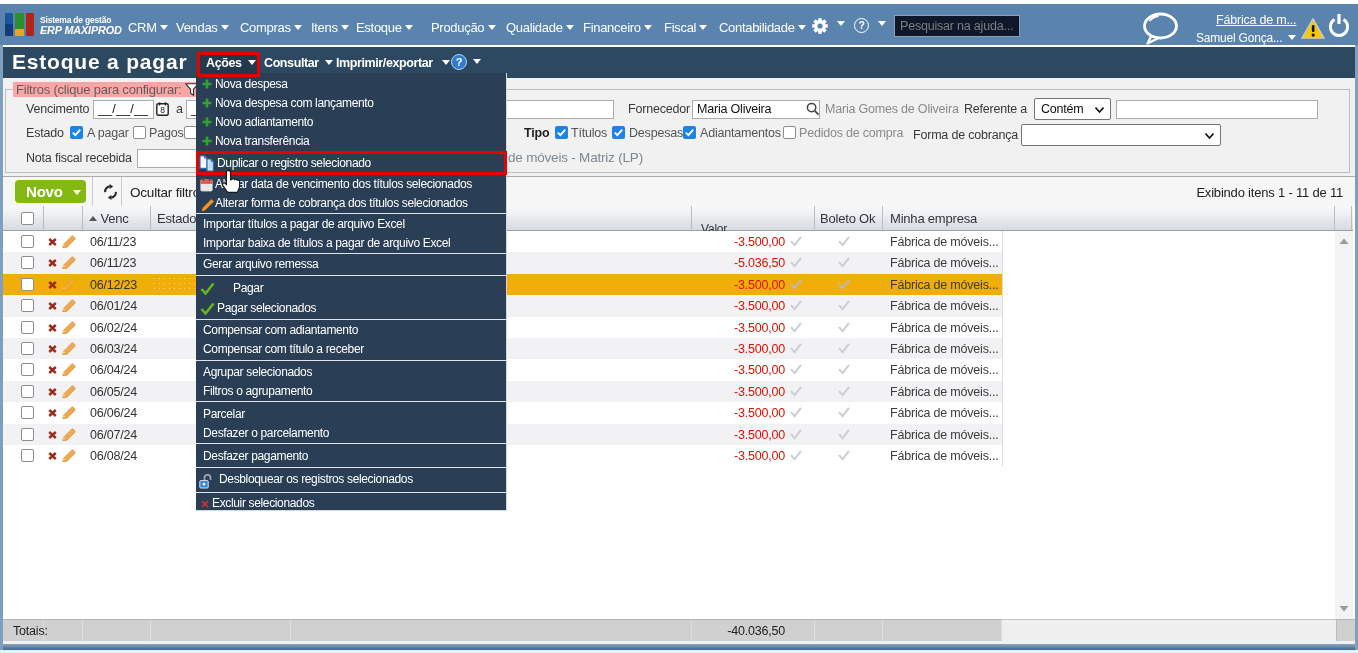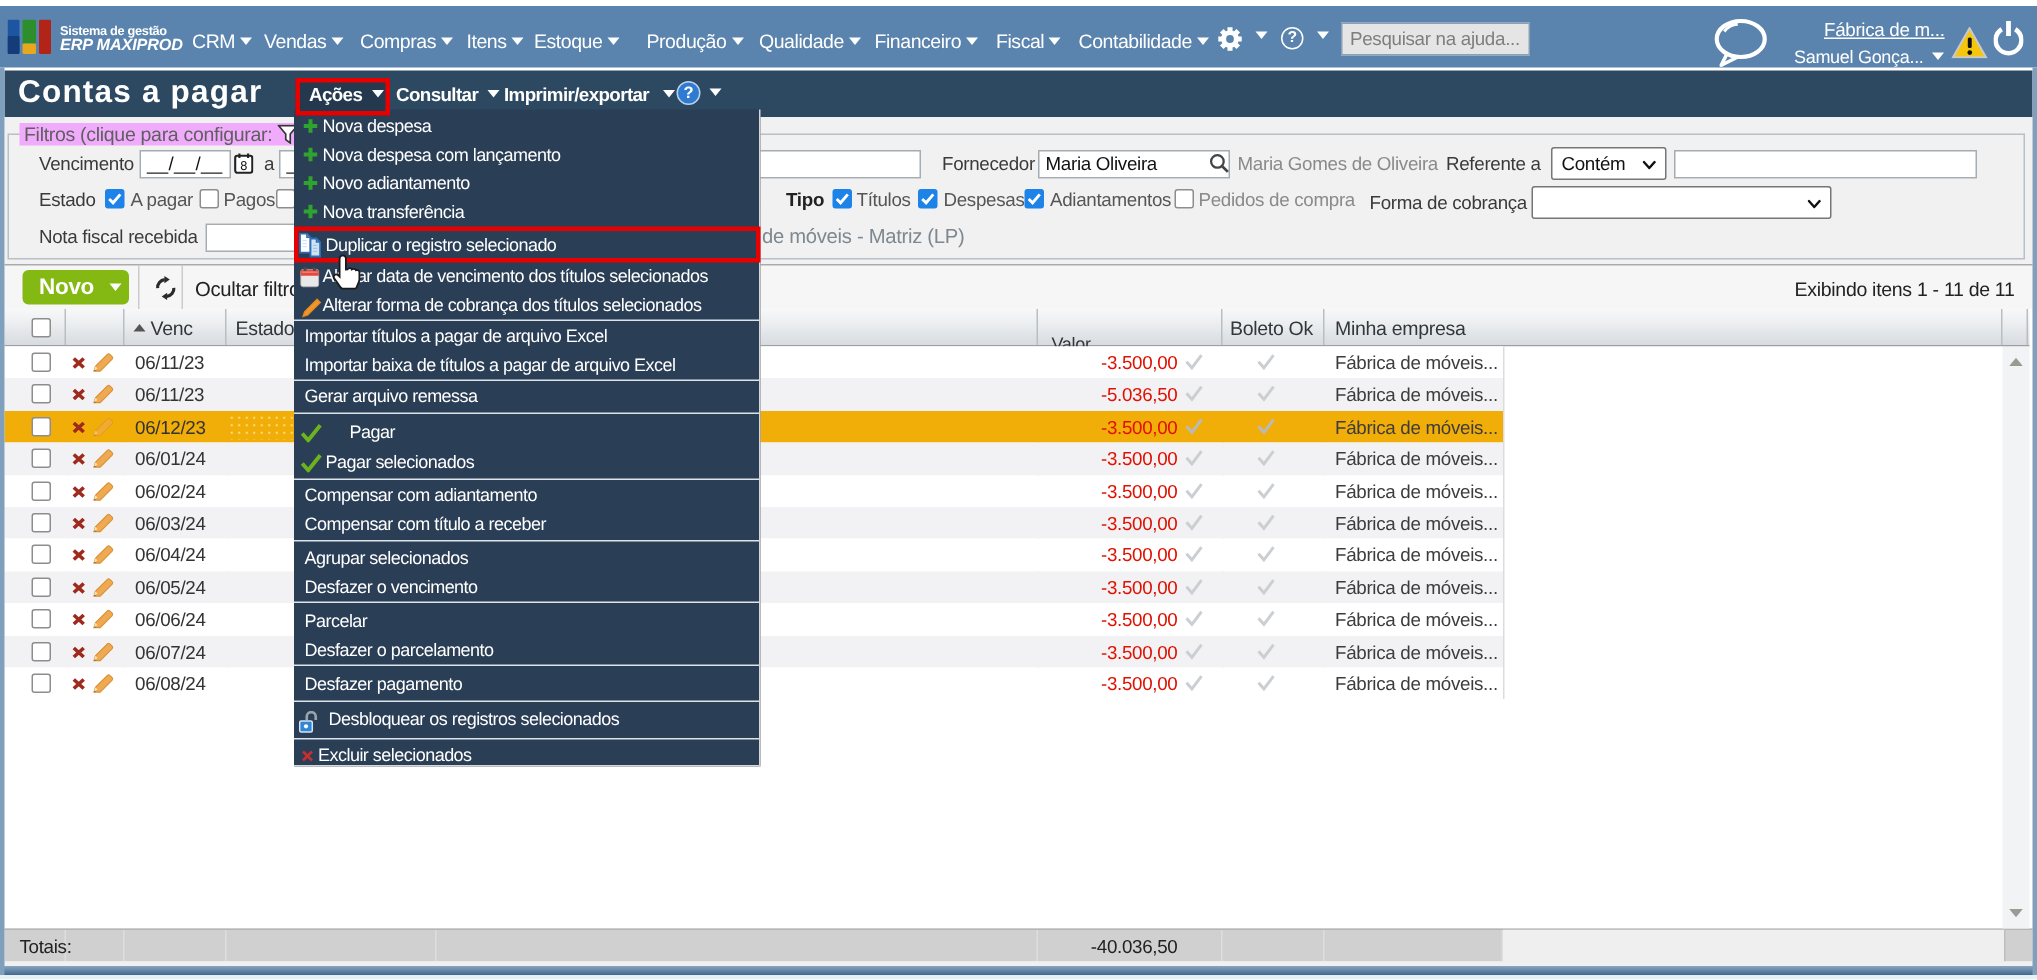--- a/index.html
+++ b/index.html
@@ -44,50 +44,50 @@
         <line x1="1.2" y1="9" x2="16.8" y2="9"></line>
         <line x1="3.5" y1="3.5" x2="14.5" y2="14.5"></line>
         <line x1="14.5" y1="3.5" x2="3.5" y2="14.5"></line>
       </g>
       <circle cx="9" cy="9" r="5.9" fill="#fff"></circle>
       <circle cx="9" cy="9" r="2.6" fill="#5a84ae"></circle>
     </svg>
   <div class="a" style="left:837px;top:13px"><span class="car"></span></div>
   <div class="a" style="left:854px;top:14px;width:15px;height:15px;border:1.5px solid #fff;border-radius:50%;color:#fff;font-size:10.5px;font-weight:bold;text-align:center;line-height:12px">?</div>
   <div class="a" style="left:878px;top:13px"><span class="car"></span></div>
-  <div class="a" style="left:894px;top:11px;width:126px;height:22px;background:#e5e5e5;border:1px solid #8aa0b5;color:#7e7e7e;font-size:12.5px;line-height:20px;padding-left:5px;white-space:nowrap;overflow:hidden">Pesquisar na ajuda...</div>
+  <div class="a" style="left:894px;top:11px;width:126px;height:22px;background:#0f172a;border:1px solid #8aa0b5;color:#7e7e7e;font-size:12.5px;line-height:20px;padding-left:5px;white-space:nowrap;overflow:hidden">Pesquisar na ajuda...</div>
   <svg class="a" style="left:1141px;top:8px" width="38" height="33" viewBox="0 0 38 33">
       <ellipse cx="19.5" cy="14" rx="16" ry="12" fill="none" stroke="#fff" stroke-width="2.8"></ellipse>
       <path d="M10 24.5 L6.5 31.5 L17.5 26" fill="none" stroke="#fff" stroke-width="2.4" stroke-linejoin="round"></path>
       <path d="M8.5 9 Q12 4.4 17.5 4.2" fill="none" stroke="#fff" stroke-width="2"></path>
     </svg>
   <div class="a" style="left:1216px;top:9px;color:#fff;font-size:12.5px;text-decoration:underline;white-space:nowrap">Fábrica de m...</div>
   <div class="a" style="left:1196px;top:27px;color:#fff;font-size:12px;white-space:nowrap">Samuel Gonça... <span class="car" style="margin-left:2px"></span></div>
   <svg class="a" style="left:1300px;top:14px" width="26" height="21" viewBox="0 0 27 24">
       <path d="M13.5 1 L26 23 L1 23 Z" fill="#f5c60a" stroke="#c9c9c9" stroke-width="1.6"></path>
       <rect x="12.2" y="8" width="3" height="8" rx="1.2" fill="#111"></rect>
       <circle cx="13.7" cy="19.5" r="1.8" fill="#111"></circle>
     </svg>
   <svg class="a" style="left:1329px;top:9px" width="20" height="27" viewBox="0 0 20 27">
       <path d="M5.5 6.5 A8.6 8.6 0 1 0 14.5 6.5" fill="none" stroke="#fff" stroke-width="3"></path>
       <line x1="10" y1="1" x2="10" y2="11" stroke="#fff" stroke-width="3.2"></line>
     </svg>
 </div>
 <div class="a" id="titlebar" style="left:3px;top:47px;width:1352px;height:31px;background:#2d4861">
-  <div class="a" style="left:9px;top:3px;color:#fff;font-size:21px;font-weight:bold;letter-spacing:0.8px">Contas a pagar</div>
+  <div class="a" style="left:9px;top:3px;color:#fff;font-size:21px;font-weight:bold;letter-spacing:0.8px">Estoque a pagar</div>
   <div class="a" style="left:194px;top:5px;width:63px;height:25px;border:3px solid #e60000;background:#24384e;z-index:60"></div>
   <div class="a" style="left:203px;top:9px;color:#fff;font-size:12.5px;letter-spacing:-0.4px;font-weight:bold;white-space:nowrap;z-index:61">Ações&nbsp; <span class="car"></span></div>
   <div class="a" style="left:261px;top:9px;color:#fff;font-size:12.5px;letter-spacing:-0.4px;font-weight:bold;white-space:nowrap">Consultar&nbsp; <span class="car"></span></div>
   <div class="a" style="left:333px;top:9px;color:#fff;font-size:12.5px;letter-spacing:-0.4px;font-weight:bold;white-space:nowrap">Imprimir/exportar&nbsp;&nbsp; <span class="car"></span></div>
   <div class="a" style="left:448px;top:7px;width:16px;height:16px;background:#2f7bd0;border:1px solid #bcd2ea;border-radius:50%;color:#fff;font-size:11px;font-weight:bold;text-align:center;line-height:14px">?</div>
   <div class="a" style="left:470px;top:8px"><span class="car"></span></div>
 </div>
 <div class="a" id="filters" style="left:3px;top:78px;width:1352px;height:98px;background:#f1f1f1">
   <div class="a" style="left:2px;top:11px;width:1345px;height:84px;border:1px solid #b8bfc6"></div>
-  <div class="a" style="left:10px;top:4px;background:#f0abfc;padding:0 3px;color:#5f5f5f;font-size:13px">Filtros (clique para configurar: <svg width="14" height="13" viewBox="0 0 14 13" style="vertical-align:-2px">
+  <div class="a" style="left:10px;top:4px;background:#fca5a5;padding:0 3px;color:#5f5f5f;font-size:13px">Filtros (clique para configurar: <svg width="14" height="13" viewBox="0 0 14 13" style="vertical-align:-2px">
         <path d="M0.7 0.7 h12.6 l-4.8 5.6 v6 l-3 -2.2 v-3.8 Z" fill="#fdfdfd" stroke="#333" stroke-width="1.1"></path>
       </svg></div>
 
   <div class="a lbl" style="left:23px;top:24px">Vencimento</div>
   <div class="a inp" style="left:90px;top:22px;width:61px;color:#111;line-height:17px;padding-left:4px;letter-spacing:0.2px">__/__/__</div>
   <svg class="a" style="left:153px;top:24px" width="13" height="14" viewBox="0 0 13 14">
       <rect x="0.8" y="1.8" width="11.4" height="11.4" rx="1.5" fill="#fff" stroke="#222" stroke-width="1.4"></rect>
       <line x1="3.6" y1="0.4" x2="3.6" y2="3.4" stroke="#222" stroke-width="1.4"></line>
       <line x1="9.4" y1="0.4" x2="9.4" y2="3.4" stroke="#222" stroke-width="1.4"></line>
       <text x="6.5" y="11" font-size="8.5" text-anchor="middle" fill="#111" font-family="Liberation Sans">8</text>
@@ -467,21 +467,21 @@
   <div class="mi" style="top:182px;padding-left:7px">Gerar arquivo remessa</div>
   <div class="mi" style="top:206px;padding-left:37px"><svg class="a" style="left:4px;top:3px" width="15" height="13" viewBox="0 0 15 13">
         <path d="M1.5 7 L5.5 11.5 L13.5 1.5" fill="none" stroke="#6db31e" stroke-width="2.6"></path>
       </svg>Pagar</div>
   <div class="mi" style="top:226px;padding-left:21px"><svg class="a" style="left:4px;top:3px" width="15" height="13" viewBox="0 0 15 13">
         <path d="M1.5 7 L5.5 11.5 L13.5 1.5" fill="none" stroke="#6db31e" stroke-width="2.6"></path>
       </svg>Pagar selecionados</div>
   <div class="mi" style="top:248px;padding-left:7px">Compensar com adiantamento</div>
   <div class="mi" style="top:267px;padding-left:7px">Compensar com título a receber</div>
   <div class="mi" style="top:290px;padding-left:7px">Agrupar selecionados</div>
-  <div class="mi" style="top:309px;padding-left:7px">Desfazer o vencimento</div>
+  <div class="mi" style="top:309px;padding-left:7px">Filtros o agrupamento</div>
   <div class="mi" style="top:332px;padding-left:7px">Parcelar</div>
   <div class="mi" style="top:351px;padding-left:7px">Desfazer o parcelamento</div>
   <div class="mi" style="top:374px;padding-left:7px">Desfazer pagamento</div>
   <div class="mi" style="top:397px;padding-left:23px"><svg class="a" style="left:3px;top:4px" width="15" height="15" viewBox="0 0 15 15">
         <path d="M5.5 6 V3.8 a3 3 0 016 0 V6" fill="none" stroke="#9aa2aa" stroke-width="1.8"></path>
         <rect x="0.8" y="6.6" width="8.4" height="7.4" rx="1" fill="#2f86d8" stroke="#d8e4f0" stroke-width="1"></rect>
         <circle cx="5" cy="10.2" r="1.4" fill="#fff"></circle>
       </svg>Desbloquear os registros selecionados</div>
   <div class="mi" style="top:421px;padding-left:16px"><svg class="a" style="left:5px;top:6px" width="8" height="8" viewBox="0 0 8 8">
         <path d="M1 1 L7 7 M7 1 L1 7" stroke="#c53030" stroke-width="1.8"></path>

